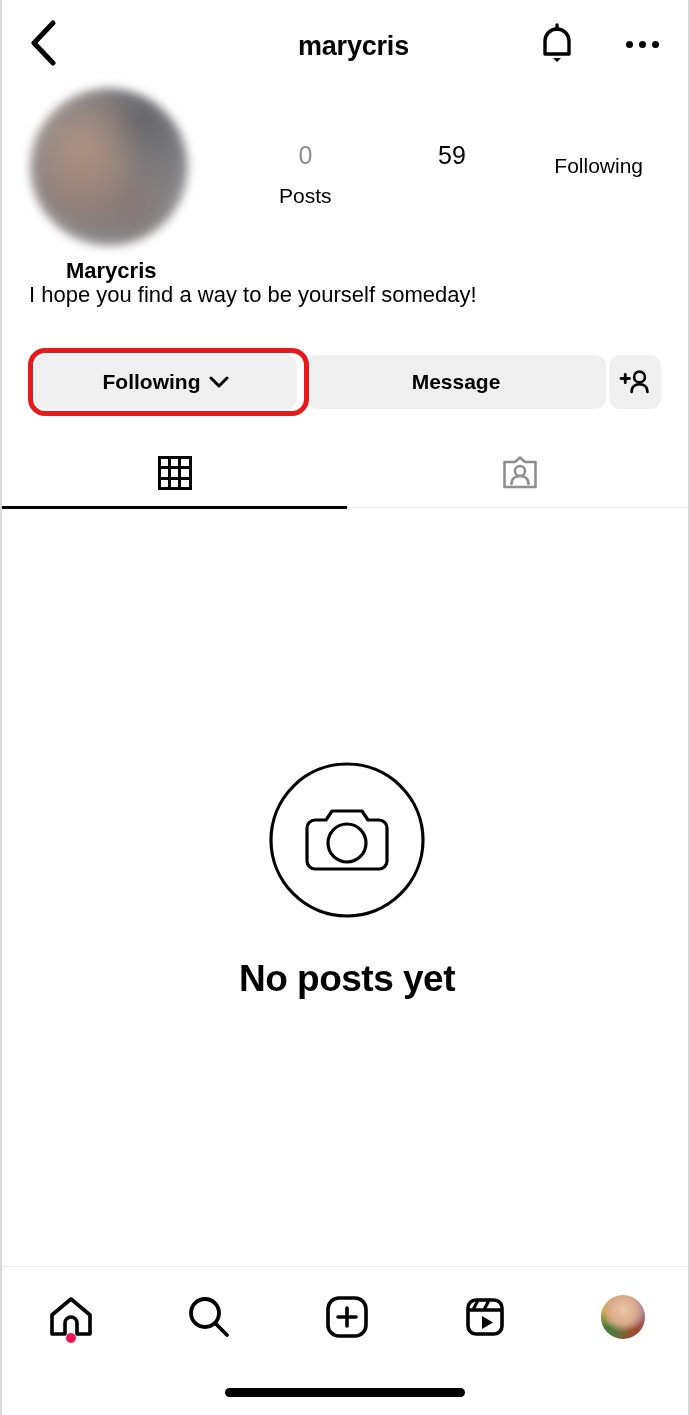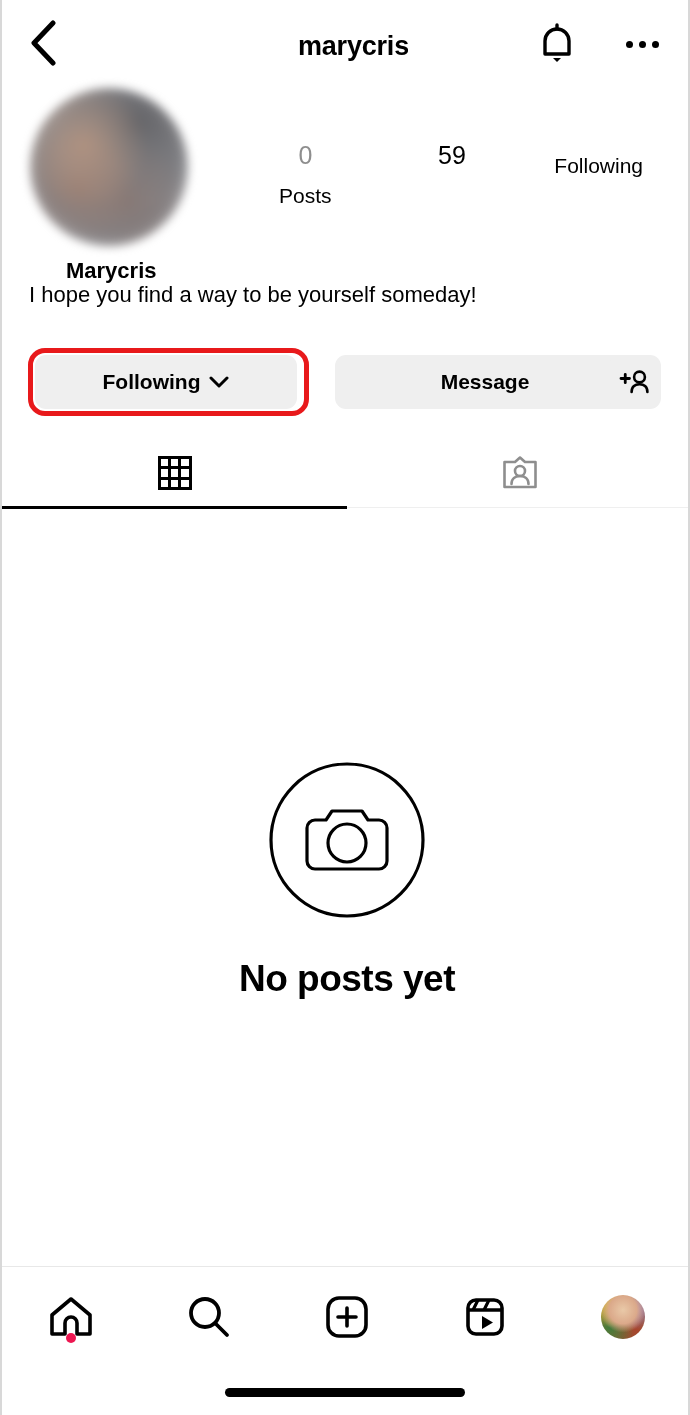--- a/index.html
+++ b/index.html
@@ -157,21 +157,21 @@
     border-radius: 11px;
     display: flex;
     align-items: center;
     justify-content: center;
     font-size: 21px;
     font-weight: bold;
     color: #000;
     height: 54px;
   }
   .btn-following { left: 33px; top: 1px; width: 262px; gap: 9px; }
-  .btn-message   { left: 333px; top: 1px; width: 300px; }
+  .btn-message   { left: 304px; top: 1px; width: 300px; }
   .btn-adduser   { left: 607px; top: 1px; width: 52px; }
 
   .highlight-box {
     position: absolute;
     left: 26px;
     top: -6px;
     width: 281px;
     height: 68px;
     border: 5px solid #e8191b;
     border-radius: 17px;

